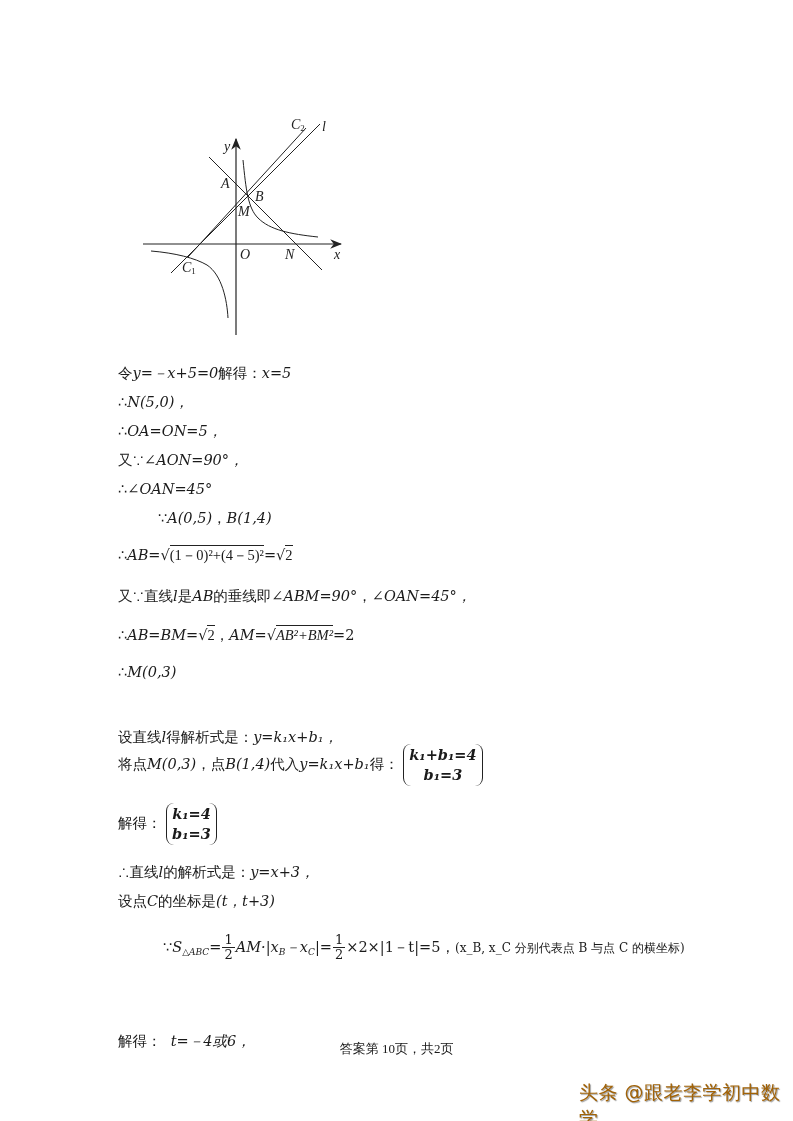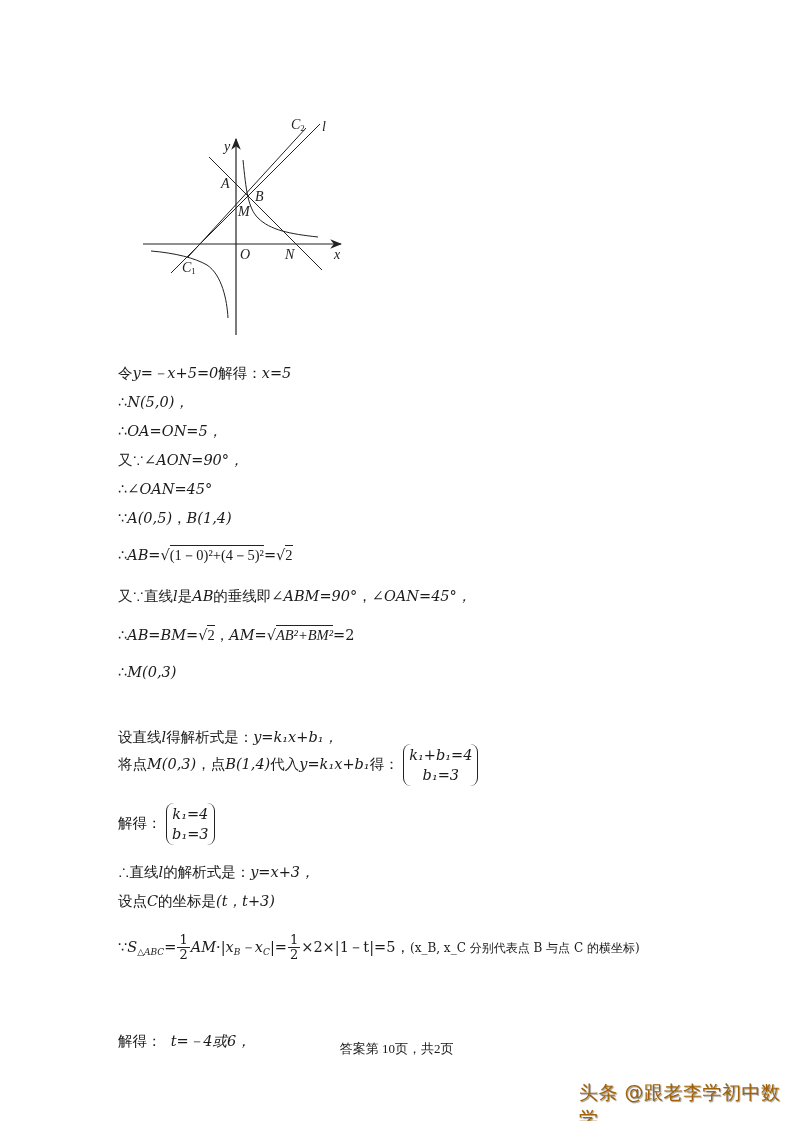--- a/index.html
+++ b/index.html
@@ -7,21 +7,21 @@
          font-family: "DejaVu Serif", serif; color: #1a1a1a; }
   .fig { position: absolute; left: 130px; top: 110px; width: 230px; height: 240px; }
   .line { position: absolute; left: 118px; font-size: 14.5px; line-height: 20px; white-space: nowrap; }
   .it { font-style: italic; font-family: "DejaVu Serif", serif; }
   .sub { font-size: 9px; vertical-align: -3px; }
   .rad { border-top: 1px solid #222; padding-top: 1px; font-family: Liberation Serif, serif; }
   .frac { display: inline-block; vertical-align: middle; text-align: center; font-size: 13px; line-height: 14px; margin: 0 1px; }
   .frac span { display: block; }
   .frac .num { border-bottom: 1px solid #222; padding: 0 2px; }
   .sys { display: inline-block; vertical-align: middle; border-left: 1.5px solid #222; border-right: 1.5px solid #222;
-         border-radius: 8px; padding: 1px 5px; line-height: 20px; text-align: center; }
+         border-radius: 8px; padding: 1px 5px; line-height: 20px; text-align: center; font-weight: bold; }
   .sys span { display: block; }
   .small { font-size: 12px; text-align: center; }
   .footer { position: absolute; left: 0; width: 793px; top: 1040px; text-align: center; font-size: 13px; font-family: "Liberation Serif", serif; }
   .watermark { position: absolute; left: 545px; top: 1080px; font-size: 19px; font-family: "DejaVu Sans", sans-serif;
                color: #a16207; letter-spacing: 0.5px; text-shadow: 1px 1px 1px #999; margin-left: 34px; }
   svg text { font-family: "Liberation Serif", serif; font-style: italic; font-size: 14px; fill: #222; }
 </style>
 </head>
 <body>
 
@@ -72,21 +72,21 @@
 </div>
 
 <div class="line" style="top:450px;">
   <span>又∵</span><span class="it">∠AON=90°，</span>
 </div>
 
 <div class="line" style="top:479px;">
   <span>∴</span><span class="it">∠OAN=45°</span>
 </div>
 
-<div class="line" style="top:508px;">
+<div class="line" style="top:508px;margin-left:40px;">
   <span>∵</span><span class="it">A(0,5)</span><span>，</span><span class="it">B(1,4)</span>
 </div>
 
 <div class="line" style="top:545px;">
   <span>∴</span><span class="it">AB=</span><span>√</span><span class="rad">(1－0)²+(4－5)²</span><span>=</span><span>√</span><span class="rad">2</span>
 </div>
 
 <div class="line" style="top:586px;">
   <span>又∵直线</span><span class="it">l</span><span>是</span><span class="it">AB</span><span>的垂线即</span><span class="it">∠ABM=90°</span><span>，</span><span class="it">∠OAN=45°，</span>
 </div>
@@ -114,21 +114,21 @@
 </div>
 
 <div class="line" style="top:862px;">
   <span>∴</span><span>直线</span><span class="it">l</span><span>的解析式是：</span><span class="it">y=x+3，</span>
 </div>
 
 <div class="line" style="top:891px;">
   <span>设点</span><span class="it">C</span><span>的坐标是</span><span class="it">(t，t+3)</span>
 </div>
 
-<div class="line" style="top:933px;">
+<div class="line" style="top:933px;margin-left:45px;">
   <span>∵</span><span class="it">S</span><span class="sub it">△ABC</span><span>=</span><span class="frac"><span class="num">1</span><span>2</span></span><span class="it">AM·|x</span><span class="sub it">B</span><span class="it">－x</span><span class="sub it">C</span><span>|=</span><span class="frac"><span class="num">1</span><span>2</span></span><span>×2×|1－t|=5，</span><span class="small">(x_B, x_C 分别代表点 B 与点 C 的横坐标)</span>
 </div>
 
 <div class="line" style="top:1007px;margin-top:24px;">
   <span>解得：</span>&nbsp;&nbsp;<span class="it">t=－4或6，</span>
 </div>
 
 <div class="footer">答案第 10页，共2页</div>
 <div class="watermark">头条 @跟老李学初中数学</div>
 

